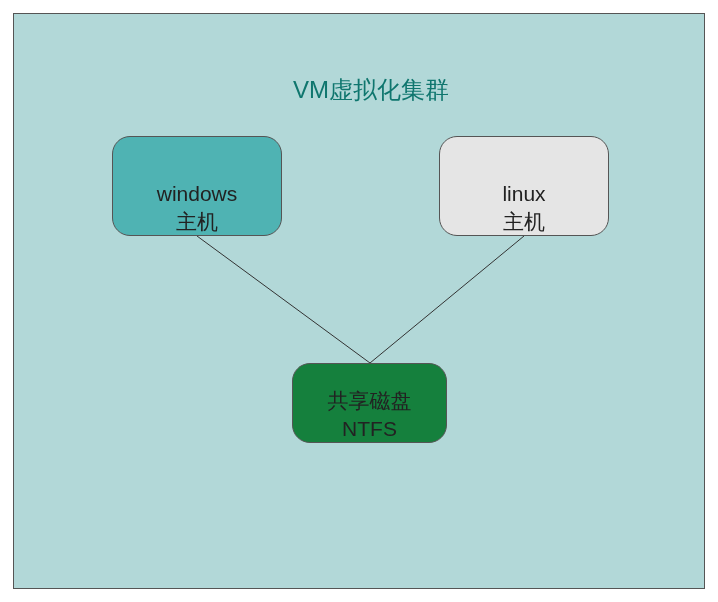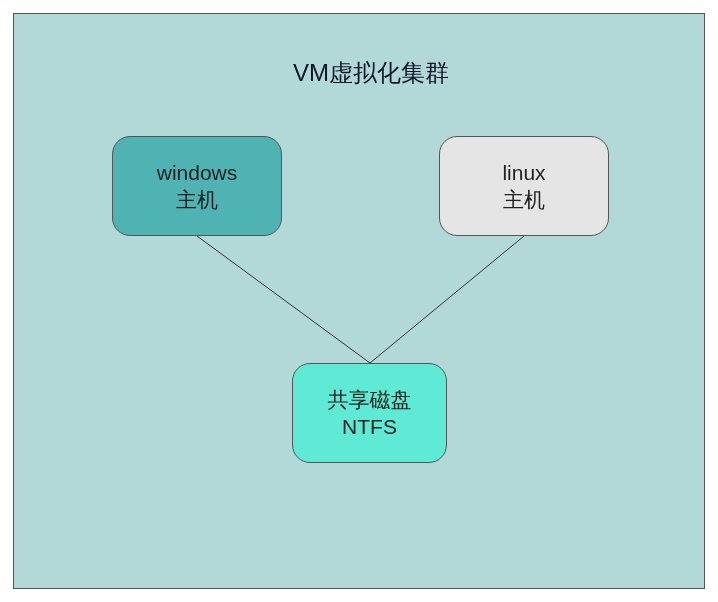--- a/index.html
+++ b/index.html
@@ -14,35 +14,35 @@
       position: absolute;
       left: 13px;
       top: 13px;
       width: 692px;
       height: 576px;
       background: #b2d8d8;
       border: 1px solid #555;
     }
     .title {
       position: absolute;
-      top: 43px;
+      top: 60px;
       left: 0;
       width: 100%;
       text-align: center;
       font-size: 24px;
-      color: #0f172a;
+      color: #0f766e;
       padding-left: 24px;
     }
     .node {
       position: absolute;
       border-radius: 18px;
       display: flex;
       flex-direction: column;
       align-items: center;
-      justify-content: center;
+      justify-content: flex-end;
       font-size: 21px;
       color: #222;
       line-height: 1.3;
       border: 1px solid #555;
     }
     .node-windows {
       left: 98px;
       top: 122px;
       width: 170px;
       height: 100px;
@@ -52,22 +52,22 @@
       left: 425px;
       top: 122px;
       width: 170px;
       height: 100px;
       background: #e5e5e5;
     }
     .node-disk {
       left: 278px;
       top: 349px;
       width: 155px;
-      height: 100px;
-      background: #5eead4;
+      height: 80px;
+      background: #15803d;
     }
     .lines {
       position: absolute;
       left: 0;
       top: 0;
       width: 692px;
       height: 576px;
       pointer-events: none;
     }
   </style>

